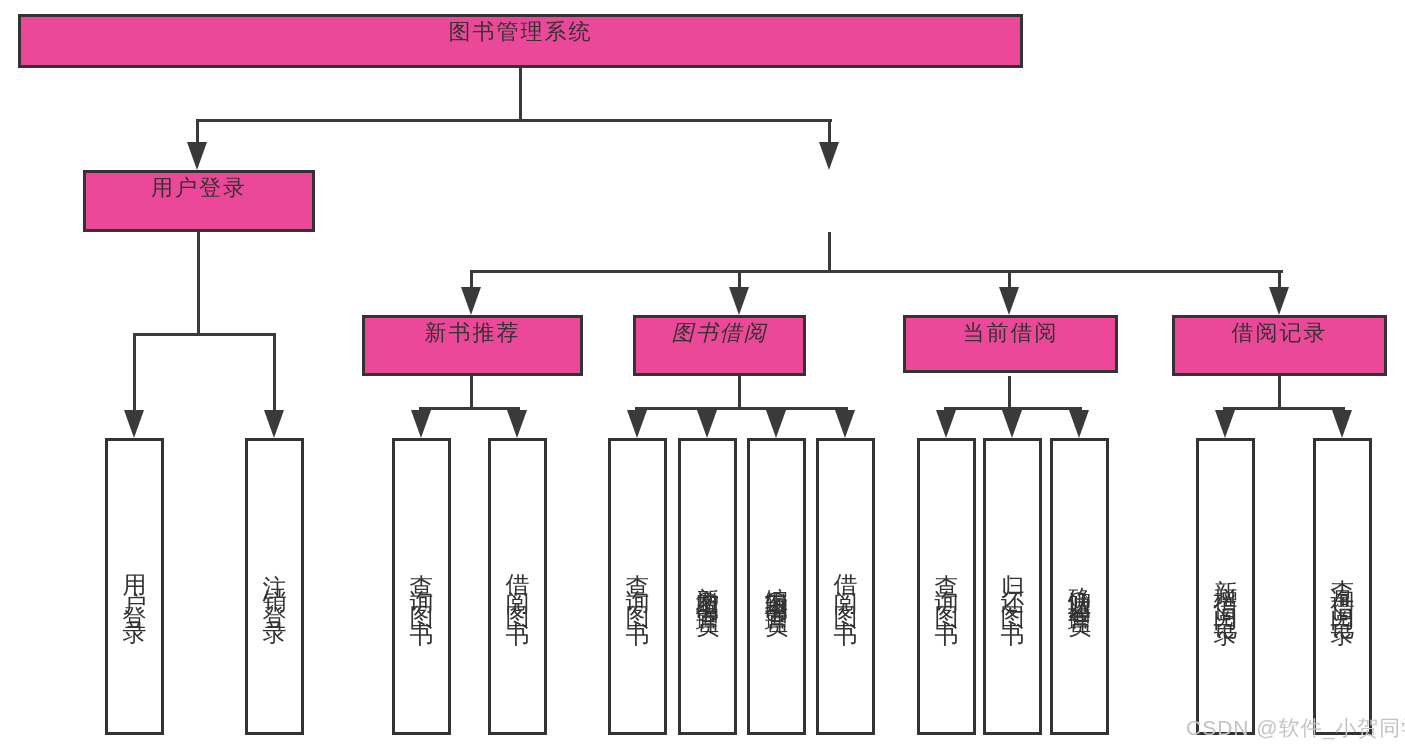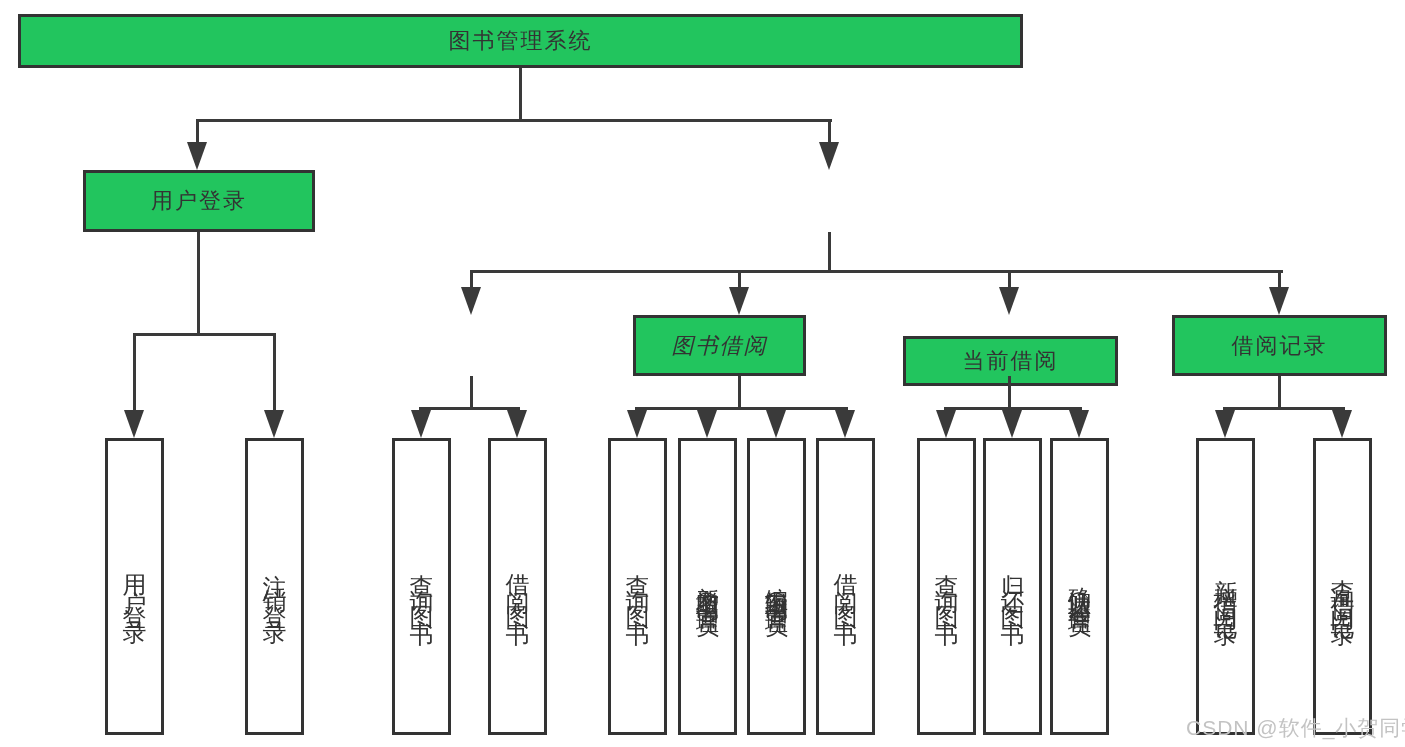--- a/index.html
+++ b/index.html
@@ -1,22 +1,22 @@
 <!DOCTYPE html>
 <html><head>
 <meta charset="utf-8">
 <style>
   html,body{margin:0;padding:0;background:#fff;}
   .canvas{
     position:relative;width:1405px;height:747px;background:#ffffff;overflow:hidden;
     font-family:"Liberation Sans","DejaVu Sans",sans-serif;
   }
   .hbox{
-    position:absolute;box-sizing:border-box;border:3px solid #333333;background:#22c55e;
-    display:flex;align-items:center;justify-content:center;
+    position:absolute;box-sizing:border-box;border:3px solid #333333;background:#ec4899;
+    display:flex;justify-content:center;
     font-size:22px;letter-spacing:2px;color:#333333;
   }
   .vbox{
     position:absolute;box-sizing:border-box;top:438px;width:59px;height:297px;
     border:3px solid #333333;background:#ffffff;
     display:flex;align-items:center;justify-content:center;
   }
   .vtext{writing-mode:vertical-rl;text-orientation:mixed;color:#333333;font-size:24px;line-height:1;}
   .vtext.s{letter-spacing:16px;}
   .vtext.m{letter-spacing:9px;}
@@ -59,24 +59,27 @@
   <div class="hl" style="left:470px;top:270px;width:813px;"></div>
   <div class="vl" style="left:470px;top:270px;height:19px;"></div>
   <div class="arrow" style="left:461px;top:287px;"></div>
   <div class="vl" style="left:738px;top:270px;height:19px;"></div>
   <div class="arrow" style="left:729px;top:287px;"></div>
   <div class="vl" style="left:1008px;top:270px;height:19px;"></div>
   <div class="arrow" style="left:999px;top:287px;"></div>
   <div class="vl" style="left:1278px;top:270px;height:19px;"></div>
   <div class="arrow" style="left:1269px;top:287px;"></div>
 
+  <div class="hbox" style="left:362px;top:315px;width:221px;height:61px;">
+    <span>新书推荐</span>
+  </div>
   <div class="hbox" style="left:633px;top:315px;width:173px;height:61px;font-style:italic;">
     <span>图书借阅</span>
   </div>
-  <div class="hbox" style="left:903px;top:315px;width:215px;height:50px;margin-top:21px;">
+  <div class="hbox" style="left:903px;top:315px;width:215px;height:58px;">
     <span>当前借阅</span>
   </div>
   <div class="hbox" style="left:1172px;top:315px;width:215px;height:61px;">
     <span>借阅记录</span>
   </div>
 
   <div class="vl" style="left:470px;top:376px;height:34px;"></div>
   <div class="hl" style="left:419px;top:407px;width:101px;"></div>
   <div class="arrow" style="left:411px;top:410px;"></div>
   <div class="arrow" style="left:507px;top:410px;"></div>

